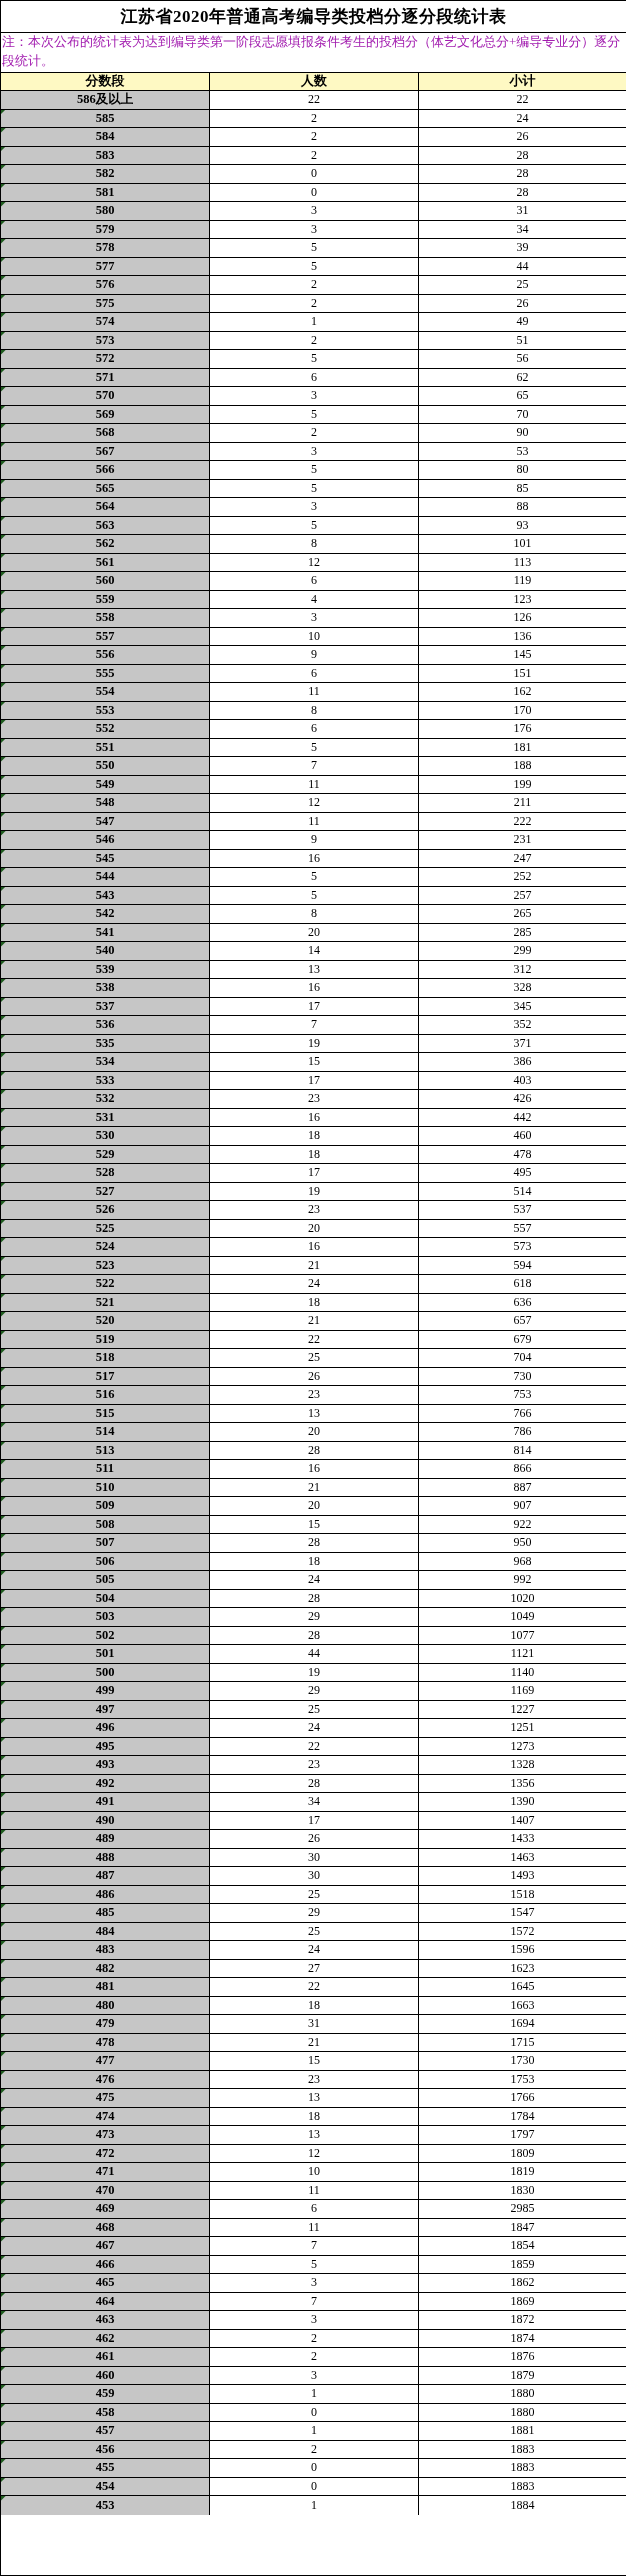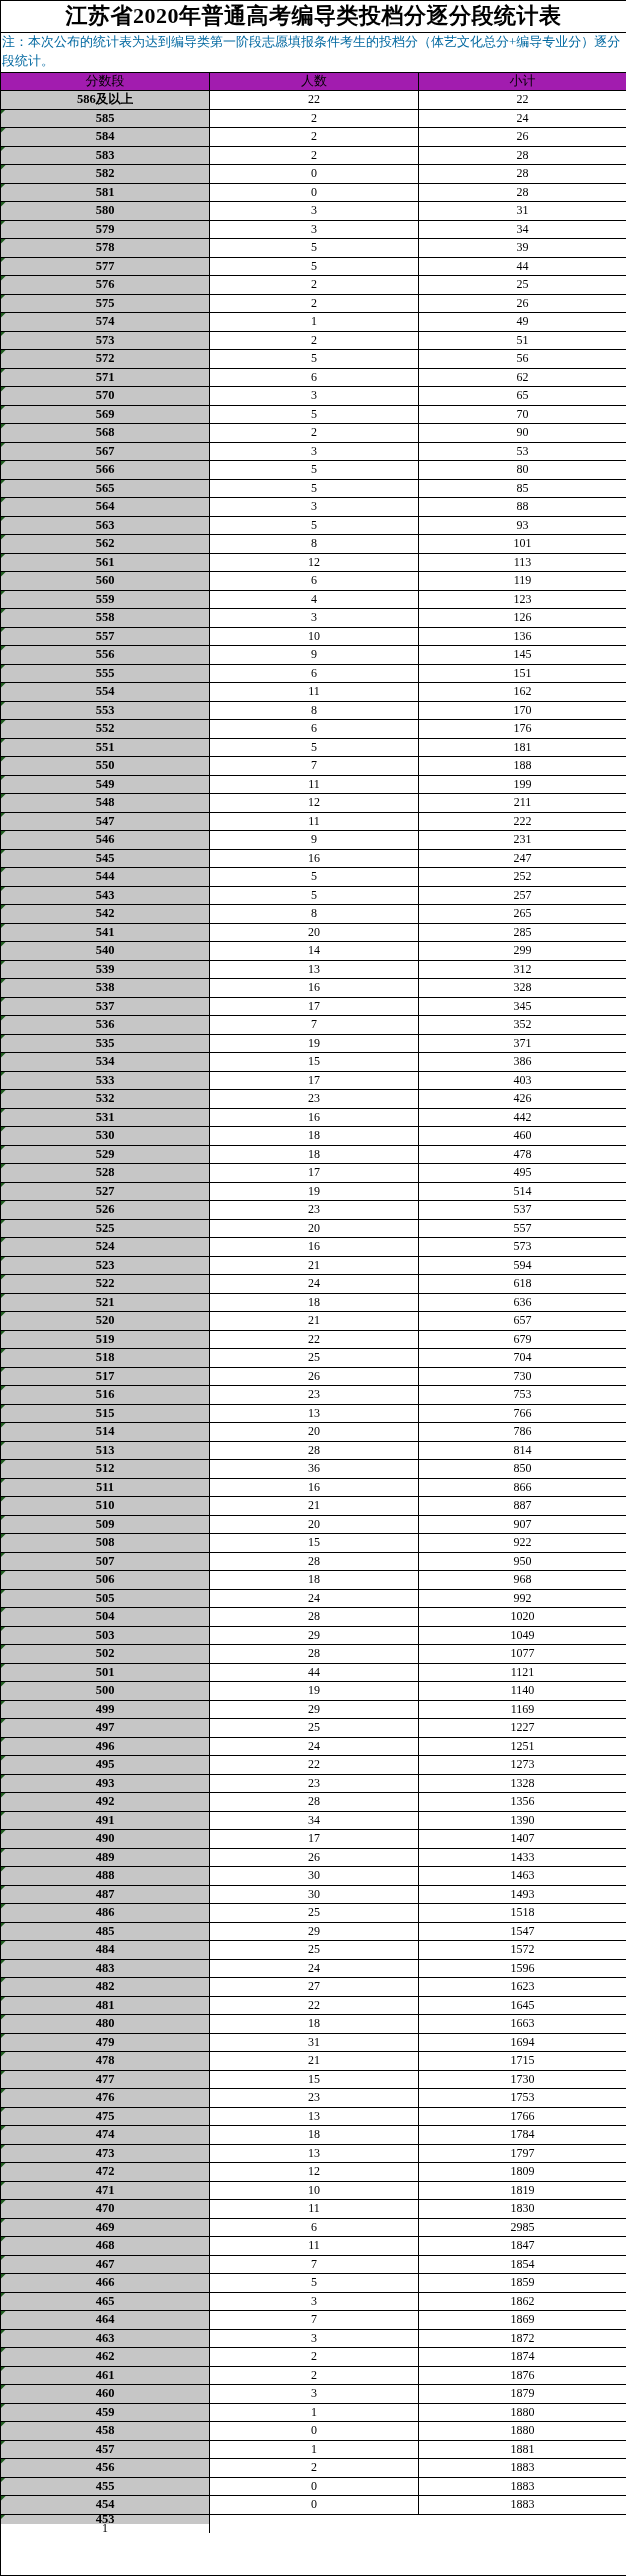--- a/index.html
+++ b/index.html
@@ -4,38 +4,38 @@
 <style>
   html, body { margin: 0; padding: 0; background: #ffffff; }
   body { width: 627px; font-family: "Liberation Serif", "DejaVu Serif", serif; }
   .sheet {
     width: 627px; height: 2576px; box-sizing: border-box;
     border: 1.9px solid #000; background: #fff;
   }
   .title {
     height: 31.5px; box-sizing: border-box; border-bottom: 0.9px solid #000;
     display: flex; align-items: center; justify-content: center;
-    font-size: 22px; font-weight: bold; color: #000; letter-spacing: 0.5px;
+    font-size: 17px; font-weight: bold; color: #000; letter-spacing: 0.5px;
   }
   .note {
     height: 40px; box-sizing: border-box; border-bottom: 1.9px solid #000;
-    font-size: 13px; line-height: 18.5px; color: #0369a1; padding: 0.9px 1.9px 0 0.9px;
+    font-size: 13px; line-height: 18.5px; color: #a21caf; padding: 0.9px 1.9px 0 0.9px;
   }
   .hdr-row, .row { display: flex; box-sizing: border-box; }
   .hdr-row { height: 18.5px; border-bottom: 1.9px solid #000; }
   .row { height: 18.5px; border-bottom: 0.9px solid #000; }
-  .row:last-child { border-bottom: none; flex-direction: column; }
+  .row:last-child { border-bottom: none; }
   .cell {
     box-sizing: border-box; display: flex; align-items: center; justify-content: center;
     font-size: 12px; color: #000; overflow: hidden;
   }
   .c1 { width: 209px; border-right: 0.9px solid #000; }
   .c2 { width: 209px; border-right: 0.9px solid #000; }
   .c3 { flex: 1; }
-  .hd { font-weight: normal; font-size: 13px; background: #a21caf; }
+  .hd { font-weight: bold; font-size: 13px; background: #fef9c3; }
   .score {
     background: #c6c6c6; font-weight: bold; font-size: 12.5px; position: relative;
   }
   .tri {
     position: absolute; top: 0; left: 0; width: 4.6px; height: 4.6px;
     background: #1f5c1f;
     clip-path: polygon(0 0, 100% 0, 0 100%);
   }
 </style>
 </head>
@@ -414,25 +414,20 @@
         <div class="cell c1 score">514<span class="tri"></span></div>
         <div class="cell c2">20</div>
         <div class="cell c3">786</div>
       </div>
       <div class="row">
         <div class="cell c1 score">513<span class="tri"></span></div>
         <div class="cell c2">28</div>
         <div class="cell c3">814</div>
       </div>
       <div class="row">
-        <div class="cell c1 score">512<span class="tri"></span></div>
-        <div class="cell c2">36</div>
-        <div class="cell c3">850</div>
-      </div>
-      <div class="row">
         <div class="cell c1 score">511<span class="tri"></span></div>
         <div class="cell c2">16</div>
         <div class="cell c3">866</div>
       </div>
       <div class="row">
         <div class="cell c1 score">510<span class="tri"></span></div>
         <div class="cell c2">21</div>
         <div class="cell c3">887</div>
       </div>
       <div class="row">

